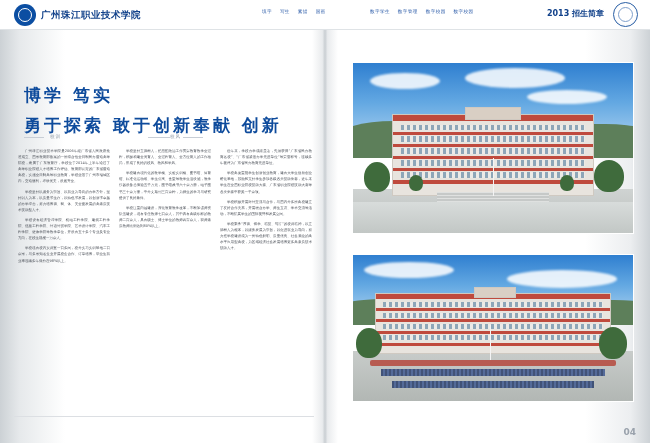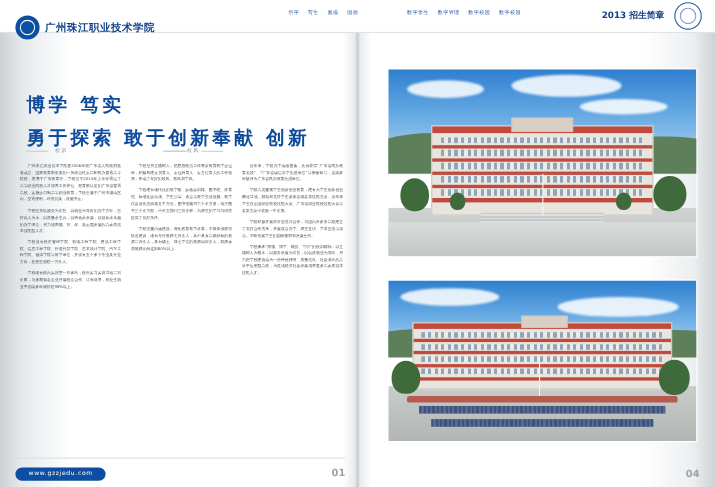--- a/index.html
+++ b/index.html
@@ -16,21 +16,21 @@
     background: linear-gradient(to right, #ccd1d5 0%, #e6e9eb 3%, #ffffff 10%, #ffffff 48%,
                 #e9ebed 49.6%, #c9ced2 50%, #e9ebed 50.4%, #ffffff 52%, #ffffff 90%, #eceef0 97%, #cdd2d6 100%);
   }
   
   .header {
     position:absolute; top:0; left:0; width:650px; height:30px;
     background:#ffffff;
     border-bottom:1px solid #dfe3e6;
   }
   .logo-block {
-    position:absolute; left:14px; top:14px;
+    position:absolute; left:14px; top:4px;
     display:flex; align-items:center;
   }
   .logo-mark {
     width:22px; height:22px; border-radius:50%;
     background:#0b4ea2;
     position:relative;
     margin-right:5px;
   }
   .logo-mark:after {
     content:""; position:absolute; left:4px; top:4px; right:4px; bottom:4px;
@@ -236,24 +236,20 @@
     </div>
     <div class="bcol">
       <p>近年来，学校办学成绩显著，先后获得“广东省民办教育名校”、“广东省诚信办学先进单位”等荣誉称号，连续多年被评为广东省民办教育先进单位。</p>
       <p>学校高度重视学生创新创业教育，建有大学生创新创业孵化基地，鼓励和支持学生参加各级各类技能竞赛，近年来学生在全国职业院校技能大赛、广东省职业院校技能大赛等各类竞赛中获奖一千余项。</p>
       <p>学校积极开展对外交流与合作，与国内外多所高校建立了友好合作关系，开展联合办学、师生互访、学术交流等活动，不断拓展学生的国际视野和发展空间。</p>
       <p>学校秉承“厚德、博学、精技、笃行”的校训精神，以立德树人为根本，以服务发展为宗旨，以促进就业为导向，努力把学校建设成为一所特色鲜明、质量优良、社会满意的高水平应用型高校，为区域经济社会发展培养更多高素质技术技能人才。</p>
     </div>
   </div>
 
   <div class="footer-rule"></div>
-  <div class="footer-left">
-    <div class="site-pill">www.gzzjedu.com</div>
-    <div class="pagenum">01</div>
-  </div>
 
   <div class="photo photo1">
     <div class="sky"></div>
     <div class="cloud" style="left:6%;top:6%;width:70px;height:16px;"></div>
     <div class="cloud" style="left:40%;top:3%;width:100px;height:20px;"></div>
     <div class="cloud" style="left:62%;top:16%;width:80px;height:14px;"></div>
     <div class="hill" style="left:-6%;top:34%;width:46%;height:22%;"></div>
     <div class="hill" style="left:66%;top:36%;width:44%;height:20%;"></div>
     <div class="ground"></div>
 

